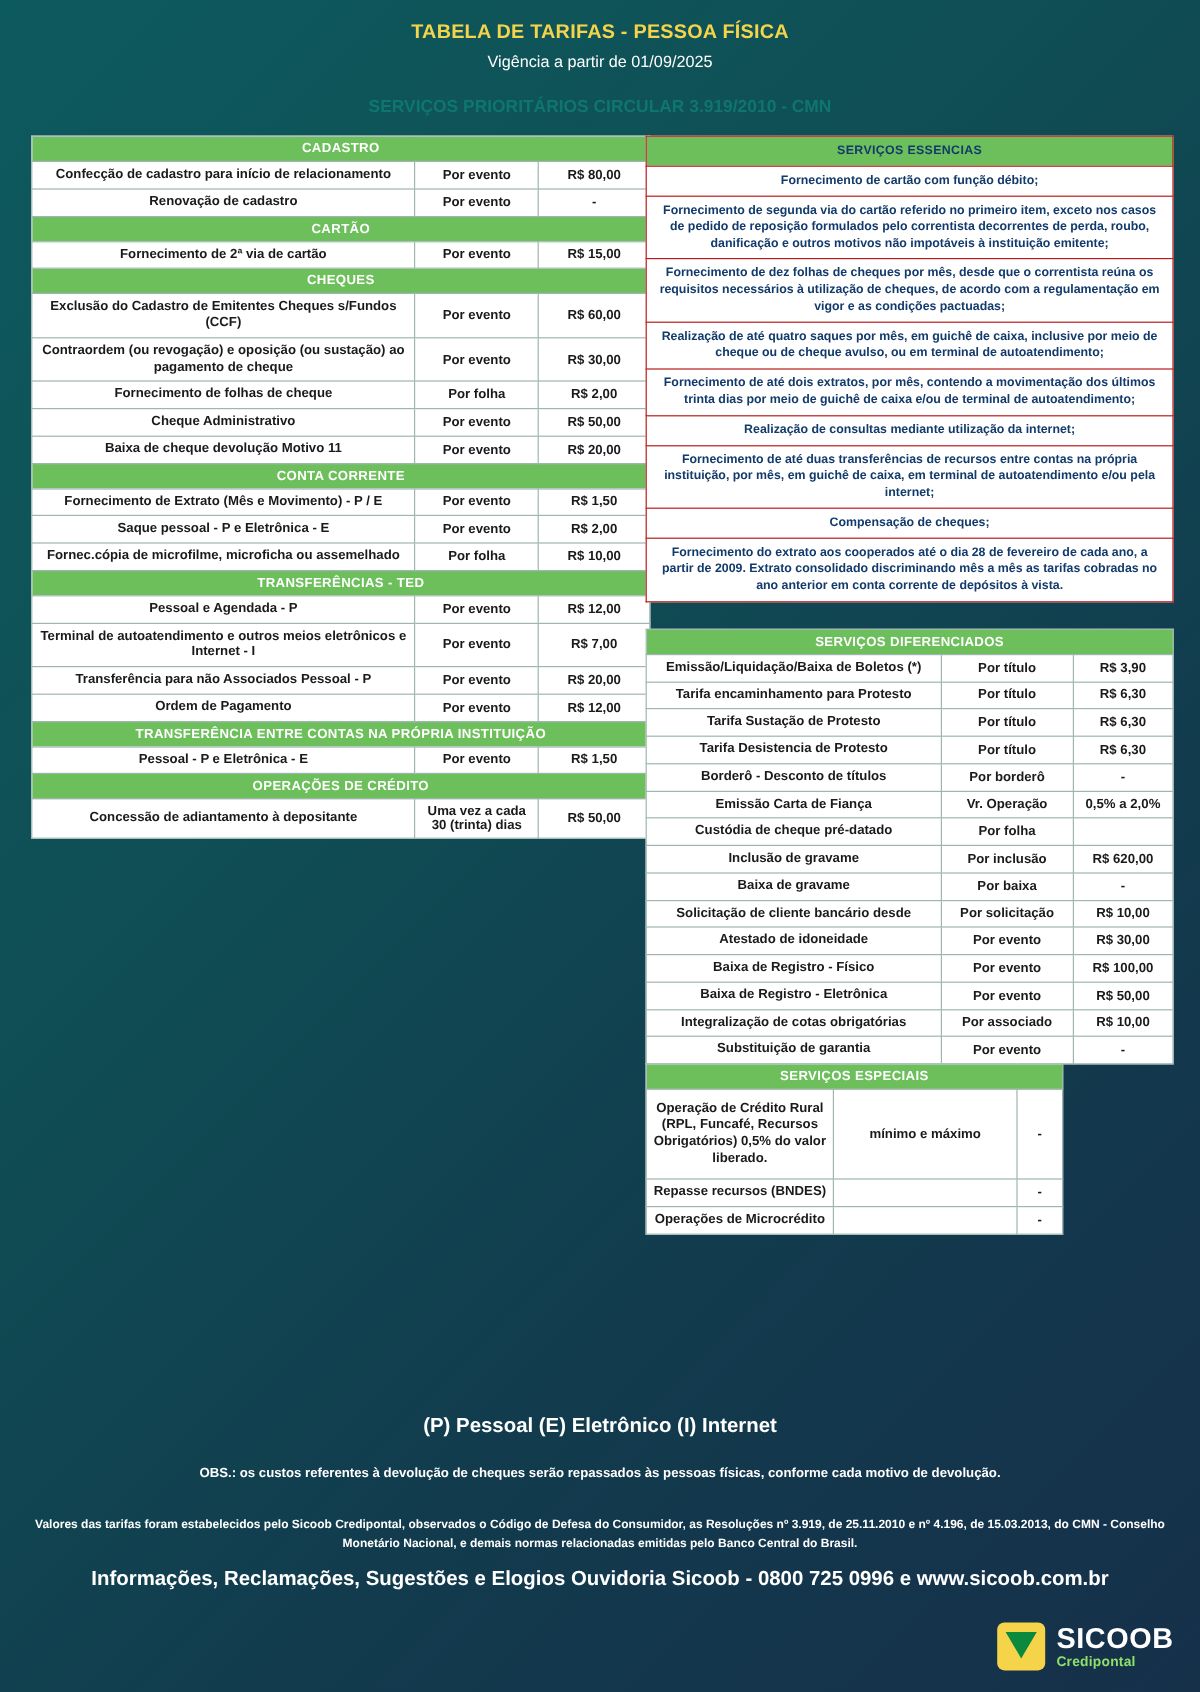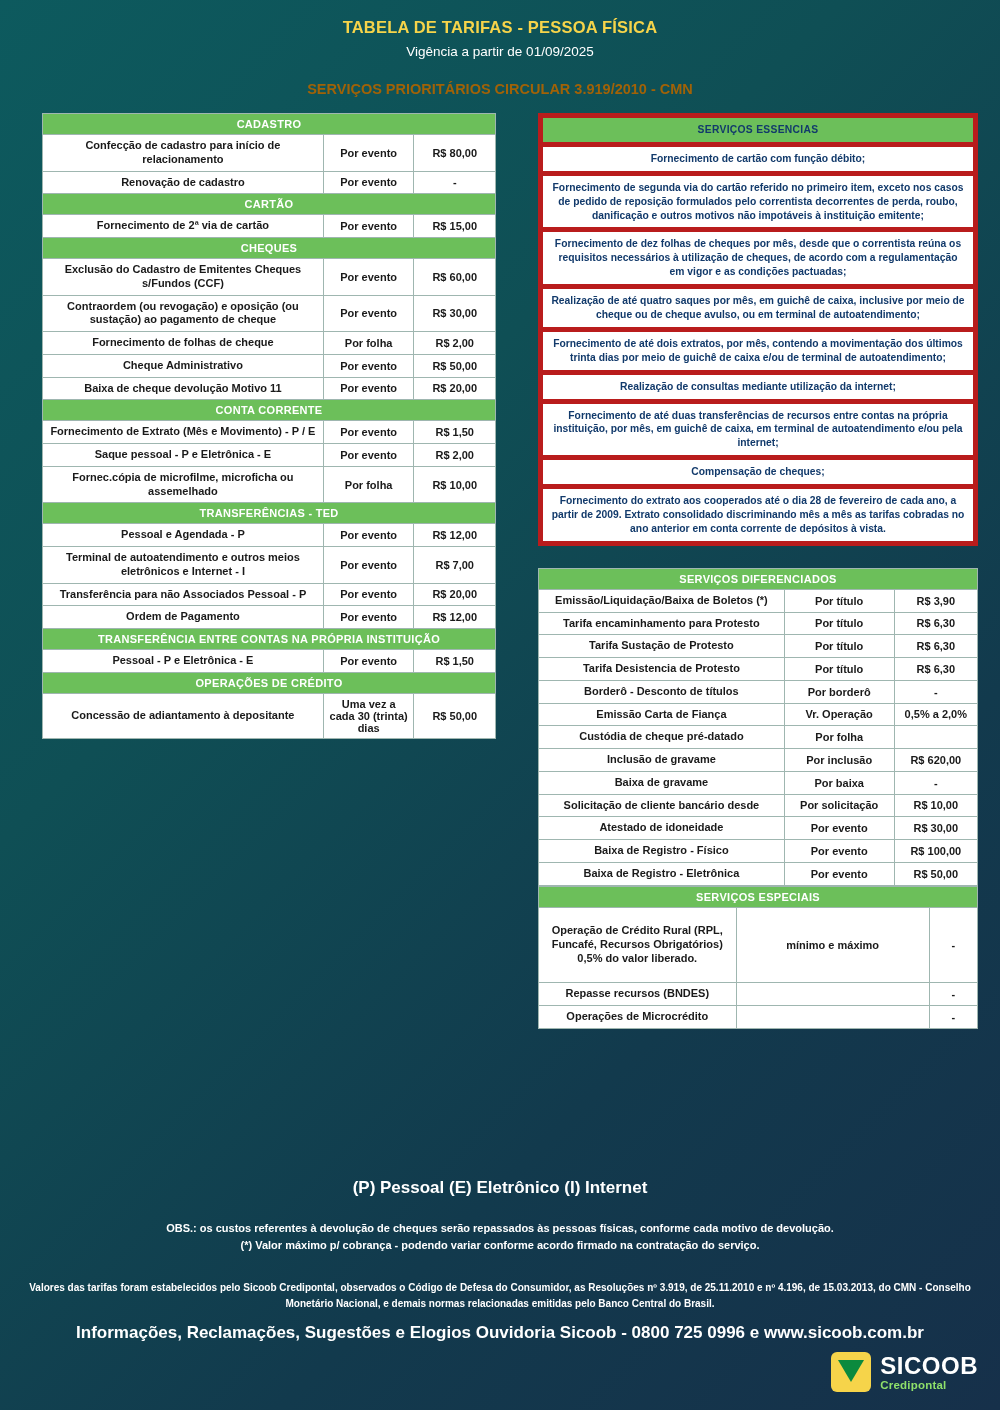--- a/index.html
+++ b/index.html
@@ -10,56 +10,56 @@
     color:#ffffff;
     position:relative;
     overflow:hidden;
   }
   .page{position:relative;width:1000px;height:1410px;}
 
   
   .hdr{text-align:center;padding-top:18px;}
   .hdr-title{color:#f6d44a;font-size:16.5px;font-weight:bold;letter-spacing:.2px;}
   .hdr-sub{color:#ffffff;font-size:13.5px;font-weight:normal;margin-top:7px;}
-  .hdr-circ{color:#a16207;font-size:14.5px;font-weight:bold;margin-top:22px;}
+  .hdr-circ{color:#0f766e;font-size:14.5px;font-weight:bold;margin-top:22px;}
 
   
   .cols{position:absolute;top:113px;left:0;width:1000px;}
-  .col-left{position:absolute;left:26px;top:0;width:454px;margin-left:16px;}
+  .col-left{position:absolute;left:26px;top:0;width:516px;}
   .col-right{position:absolute;left:538px;top:0;width:440px;}
 
   
   table.t{border-collapse:collapse;width:100%;table-layout:fixed;background:#ffffff;color:#1a1a1a;}
   table.t td,table.t th{border:1px solid #9fb6b0;font-size:11px;padding:4px 5px;vertical-align:middle;}
   .band{
     background:#6cbf5a;color:#ffffff;font-weight:bold;text-align:center;
     font-size:11.5px;letter-spacing:.3px;padding:5px 4px;border:1px solid #6cbf5a;
   }
   td.lbl{text-align:center;font-weight:bold;font-size:10.5px;line-height:1.25;}
   td.mid{text-align:center;font-weight:bold;font-size:10.5px;}
   td.val{text-align:center;font-weight:bold;font-size:10.5px;}
   .sp{height:22px;}
 
   
   table.ess{border-collapse:collapse;width:100%;background:#ffffff;color:#14306b;}
-  table.ess td{border:5px solid #b91c1c;text-align:center;font-weight:bold;font-size:10.3px;
+  table.ess td{border:1px solid #b91c1c;text-align:center;font-weight:bold;font-size:10.3px;
     line-height:1.35;padding:5px 7px;color:#123a6b;}
 
   
   col.c1{width:56%}
   col.c2{width:25%}
   col.c3{width:19%}
 
   
   col.l1{width:62%}
   col.l2{width:20%}
   col.l3{width:18%}
 
   
-  .special{position:absolute;left:538px;top:886px;width:440px;}
+  .special{position:absolute;left:538px;top:886px;width:348px;}
   col.s1{width:45%}
   col.s2{width:44%}
   col.s3{width:11%}
 
   
   .footer{position:absolute;left:0;top:1178px;width:1000px;text-align:center;}
   .f-line{font-size:17px;font-weight:bold;color:#ffffff;}
   .f-obs{font-size:11px;font-weight:bold;color:#ffffff;line-height:1.55;}
   .f-block{font-size:10px;font-weight:bold;color:#ffffff;line-height:1.55;}
   .mt1{margin-top:22px}
@@ -371,21 +371,20 @@
         <td class="mid"></td>
         <td class="val">-</td>
       </tr>
     </tbody>
       </table>
   </div>
 
   <div class="footer">
     <div class="f-line">(P) Pessoal (E) Eletrônico (I) Internet</div>
     <div class="f-obs mt1">OBS.: os custos referentes à devolução de cheques serão repassados às pessoas físicas, conforme cada motivo de devolução.</div>
-    <div class="f-obs">(*) Valor máximo p/ cobrança - podendo variar conforme acordo firmado na contratação do serviço.</div>
     <div class="f-block mt2" style="padding:0 24px">Valores das tarifas foram estabelecidos pelo Sicoob Credipontal, observados o Código de Defesa do Consumidor, as Resoluções nº 3.919,  de 25.11.2010 e nº 4.196, de 15.03.2013, do CMN - Conselho Monetário Nacional, e demais normas relacionadas emitidas pelo Banco Central do Brasil.</div>
     <div class="f-line mt3">Informações, Reclamações, Sugestões e Elogios Ouvidoria Sicoob - 0800 725 0996 e www.sicoob.com.br</div>
   </div>
 
   <div class="logo">
     <div class="logo-mark"></div>
     <div class="logo-txt">
       <div class="logo-name">SICOOB</div>
       <div class="logo-sub">Credipontal</div>
     </div>

